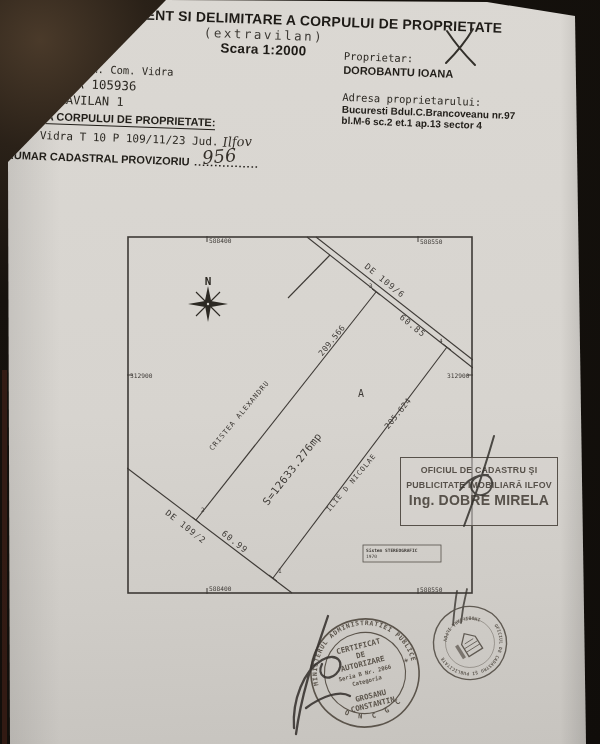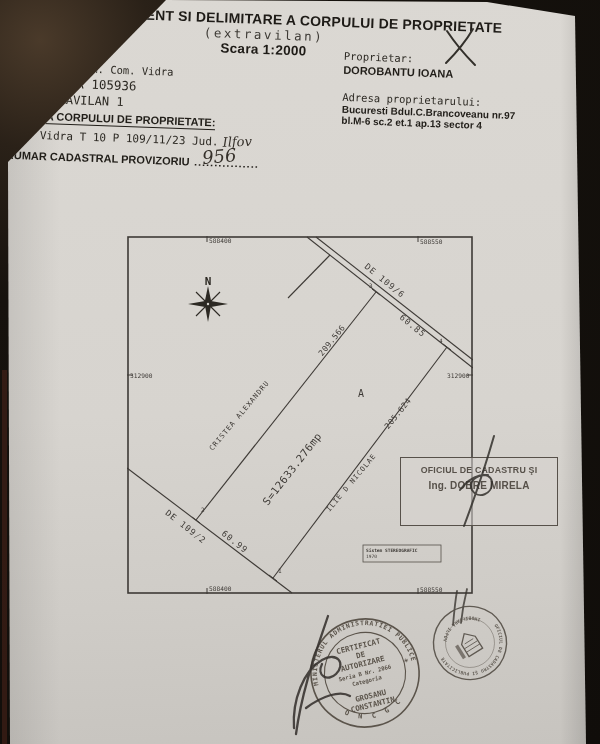--- a/index.html
+++ b/index.html
@@ -137,21 +137,22 @@
 
     <g>
       <rect x="236" y="309" width="78" height="17" fill="none" stroke="#55504a" stroke-width="0.8"></rect>
       <text class="pt" x="239" y="316" font-size="4.5" font-weight="bold">Sistem STEREOGRAFIC</text>
       <text class="pt" x="239" y="322" font-size="4.5">1970</text>
     </g>
   </svg>
 
   <div class="ocpi-box">
     <div>OFICIUL DE CADASTRU ŞI</div>
-    <div style="font-size:10px;">Ing. DOBRE MIRELA</div>
+    <div>PUBLICITATE IMOBILIARĂ ILFOV</div>
+    <div style="font-size:14px;">Ing. DOBRE MIRELA</div>
   </div>
 
   <svg class="abs" style="left:438px;top:428px;" width="80" height="110" viewBox="0 0 80 110">
     <path d="M 56,8 C 48,36 38,66 26,98 M 22,62 C 34,46 52,42 54,54 C 55,66 40,72 34,62 C 30,54 38,46 50,47" stroke="#33302c" stroke-width="2" fill="none" stroke-linecap="round" opacity="0.85"></path>
   </svg>
 
   <svg class="abs" style="left:448px;top:588px;" width="30" height="40" viewBox="0 0 30 40">
     <path d="M 9,3 C 7,14 6,26 5,37 M 19,1 C 16,13 14,25 13,35" stroke="#3a3631" stroke-width="1.8" fill="none" stroke-linecap="round" opacity="0.8"></path>
   </svg>
 

